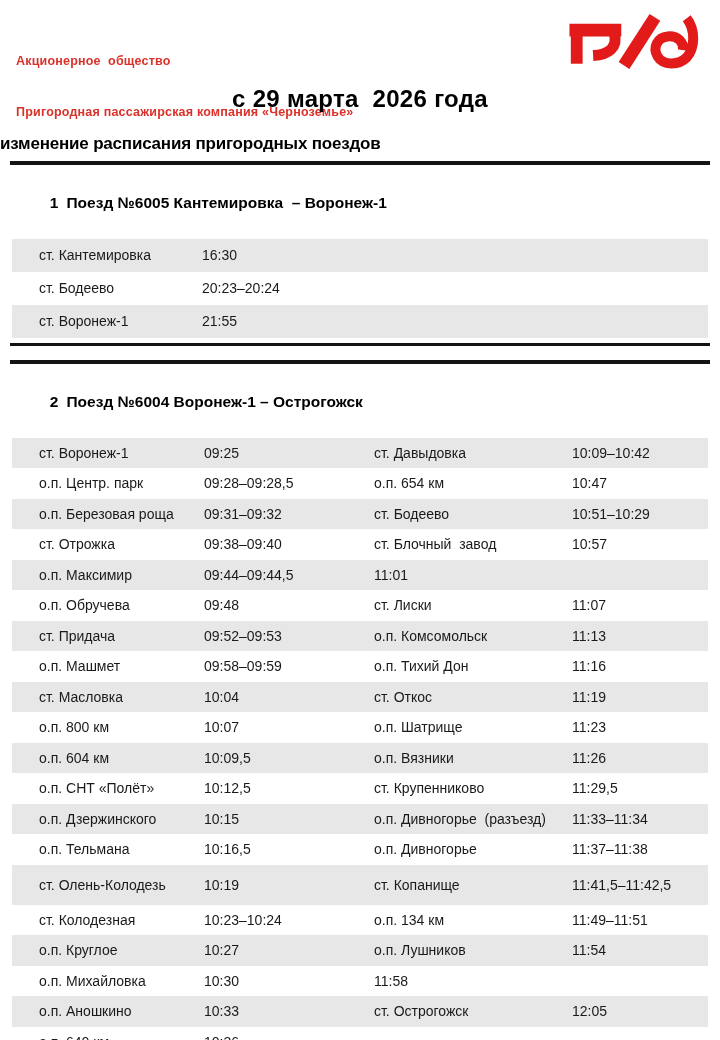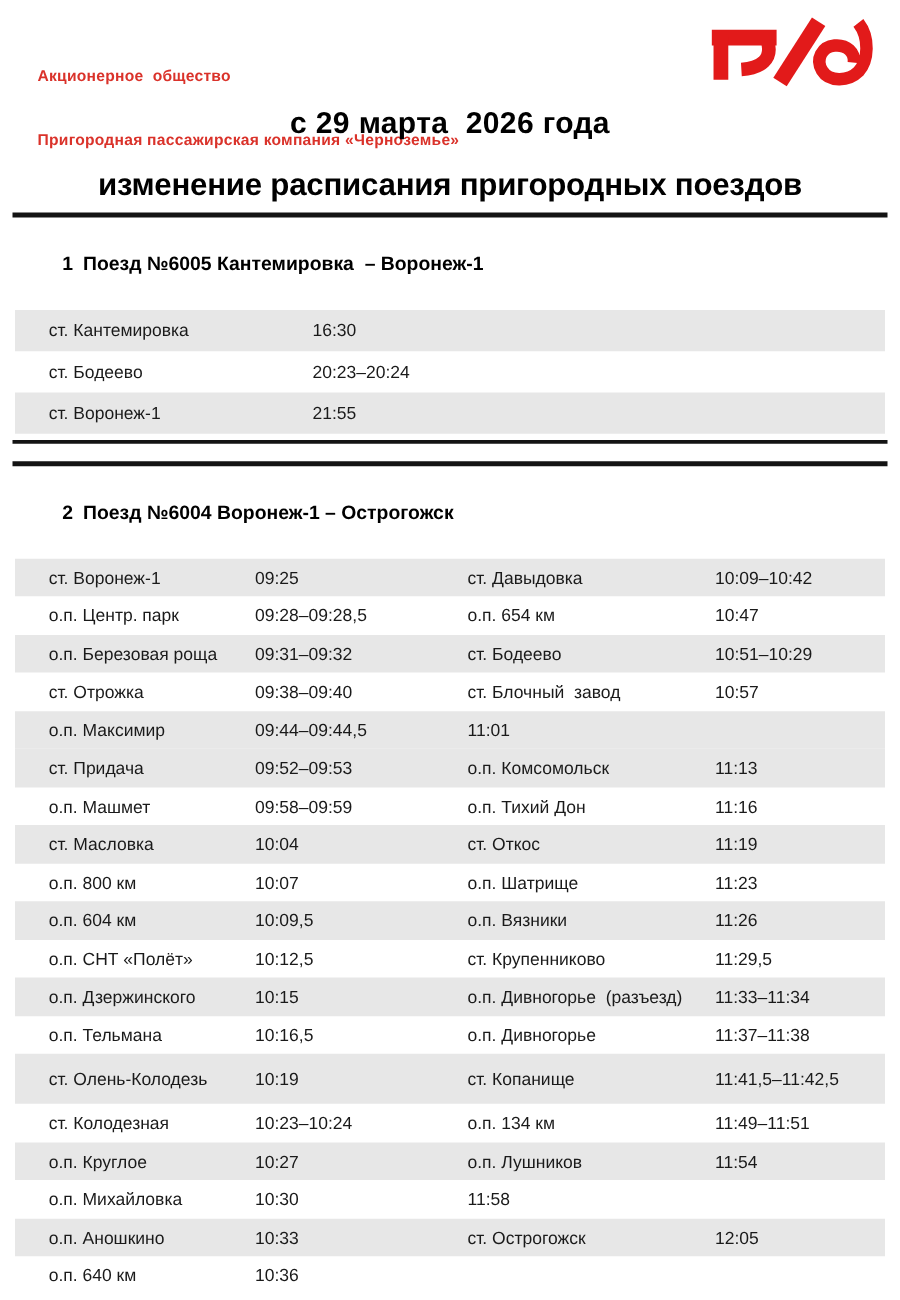--- a/index.html
+++ b/index.html
@@ -5,47 +5,47 @@
   html, body { margin: 0; padding: 0; background: #ffffff; }
   body {
     width: 720px; height: 1040px;
     font-family: "Liberation Sans", sans-serif;
     color: #1c1c1c;
     -webkit-font-smoothing: antialiased;
   }
   .page { position: relative; width: 720px; height: 1040px; overflow: hidden; background: #fff; }
 
   
-  .masthead { display: flex; justify-content: space-between; align-items: flex-start; padding: 19px 16px 0 30px; height: 56px; }
+  .masthead { display: flex; justify-content: space-between; align-items: flex-start; padding: 19px 16px 0 16px; height: 56px; }
   .company { color: #da322a; font-weight: bold; font-size: 12.5px; line-height: 17px; white-space: pre; letter-spacing: .2px; }
   .logo-box { width: 140px; height: 60px; margin-top: -8px; }
   .logo-box svg { width: 140px; height: 60px; display: block; }
 
   .date-title {
     margin: 10px 0 0; text-align: center;
     font-size: 24px; font-weight: bold; color: #000;
     white-space: pre; letter-spacing: .3px;
   }
   .subtitle {
-    margin: 21px 0 0; text-align: center;
-    font-size: 25px; font-weight: bold; color: #000;
+    margin: 21px 0 0; text-align: left;
+    font-size: 17px; font-weight: bold; color: #000;
     white-space: pre; letter-spacing: -0.2px;
   }
 
   .rule { background: #141414; height: 3.5px; margin: 0 10px; }
   .rule.top-rule { margin-top: 7px; }
 
   
   .train-title { padding: 11px 4px 9px 24px; font-size: 15.5px; font-weight: bold; color: #000; white-space: pre; }
   .train-title .num { margin-right: 8px; }
 
   .rows { margin: 0 12px; }
   .row { display: grid; align-items: center; padding-left: 27px; }
   .row.shaded { background: #e7e7e7; }
-  .rows[data-cols="2"] .row { grid-template-columns: 163px 1fr; height: 33px; gap: 48px; }
+  .rows[data-cols="2"] .row { grid-template-columns: 163px 1fr; height: 33px; }
   .rows[data-cols="4"] .row { grid-template-columns: 165px 170px 198px 1fr; height: 30.5px; }
   .rows .row.tall { height: 40px; }
   .cell { font-size: 14px; color: #1a1a1a; white-space: pre; overflow: hidden; }
 
   .gap8  { height: 5px; }
   .gap14 { height: 14px; }
 </style>
 </head>
 <body>
 
@@ -126,20 +126,26 @@
           <div class="cell">ст. Отрожка</div>
           <div class="cell">09:38–09:40</div>
           <div class="cell">ст. Блочный  завод</div>
           <div class="cell">10:57</div>
         </div>
         <div class="row shaded">
           <div class="cell">о.п. Максимир</div>
           <div class="cell">09:44–09:44,5</div>
           <div class="cell">11:01</div>
         </div>
+        <div class="row">
+          <div class="cell">о.п. Обручева</div>
+          <div class="cell">09:48</div>
+          <div class="cell">ст. Лиски</div>
+          <div class="cell">11:07</div>
+        </div>
         <div class="row shaded">
           <div class="cell">ст. Придача</div>
           <div class="cell">09:52–09:53</div>
           <div class="cell">о.п. Комсомольск</div>
           <div class="cell">11:13</div>
         </div>
         <div class="row">
           <div class="cell">о.п. Машмет</div>
           <div class="cell">09:58–09:59</div>
           <div class="cell">о.п. Тихий Дон</div>

